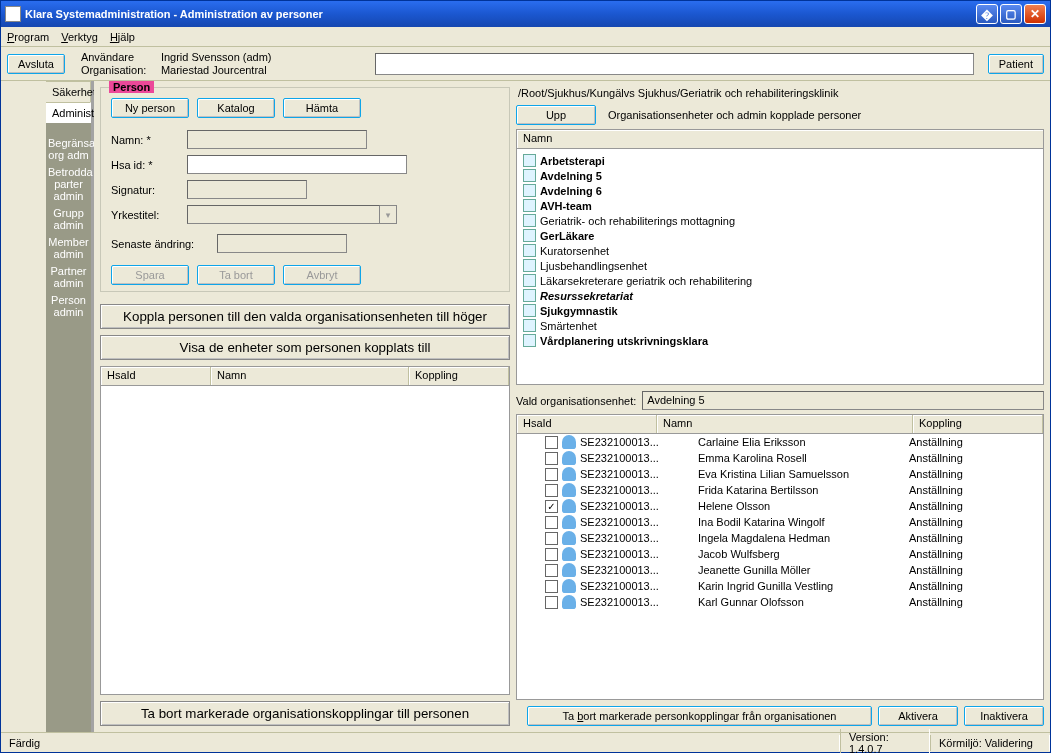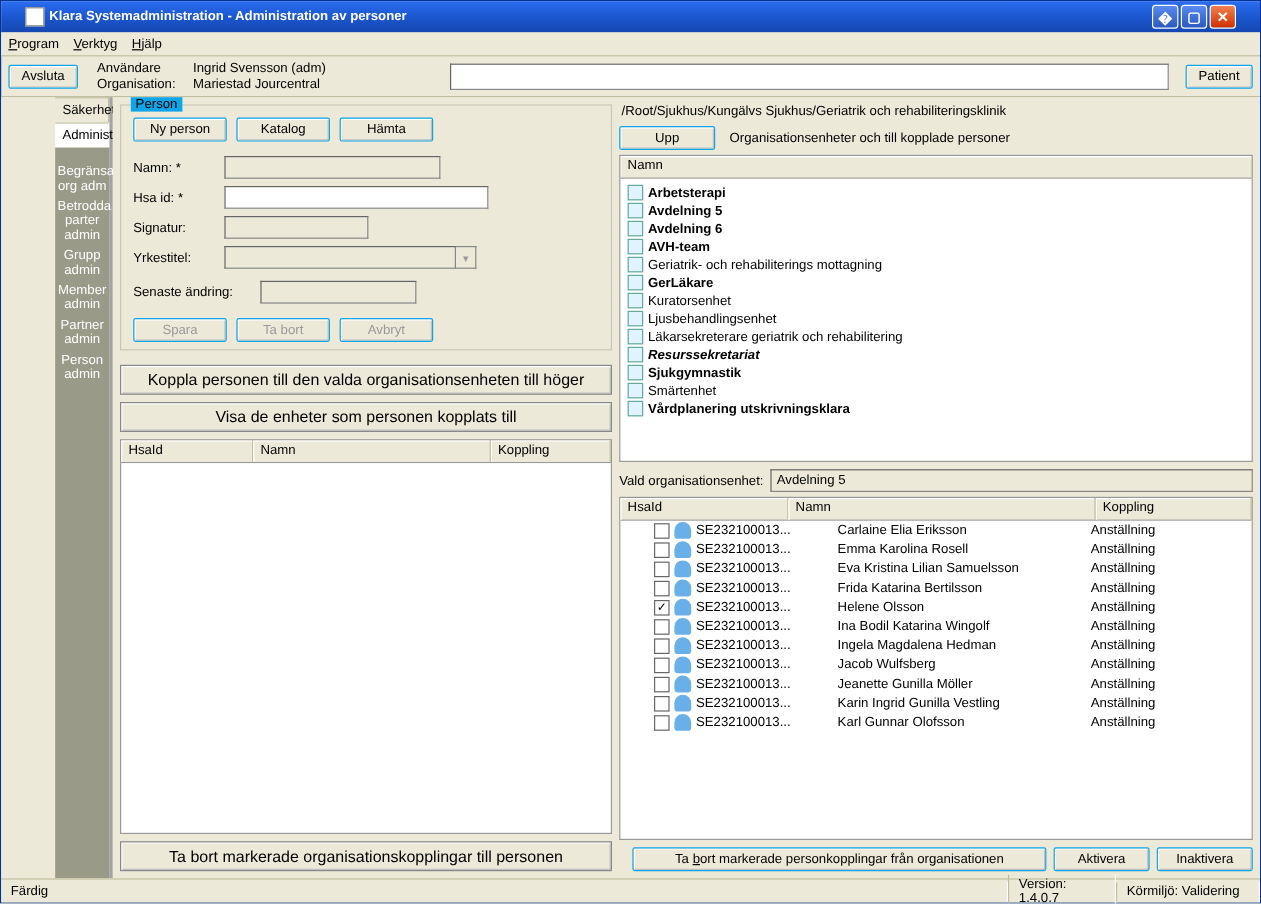--- a/index.html
+++ b/index.html
@@ -16,21 +16,21 @@
     border: 1px solid #003399;
     display: flex;
     flex-direction: column;
     background: #ece9d8;
   }
   .titlebar {
     height: 26px;
     background: linear-gradient(to bottom, #2a6def, #1b57d0 50%, #1547b0);
     display: flex;
     align-items: center;
-    padding: 0 20px;
+    padding: 0 4px;
     color: #fff;
     font-weight: bold;
   }
   .titlebar .icon {
     width: 16px; height: 16px; margin-right: 4px;
     background: #fff; border: 1px solid #888; display:inline-block;
   }
   .titlebar .title { flex: 1; }
   .titlebar .winbtns { display: flex; gap: 2px; }
   .winbtn {
@@ -81,21 +81,21 @@
     flex: 1; display: flex; gap: 6px; padding: 6px 6px 0 6px;
     background: #ece9d8; min-height: 0;
   }
   .panel-left { width: 410px; display: flex; flex-direction: column; }
   .panel-right { flex: 1; display: flex; flex-direction: column; min-width: 0;}
   .groupbox {
     border: 1px solid #c8c8b8; padding: 10px 10px 6px 10px; position: relative;
     margin-bottom: 6px;
   }
   .groupbox .gblabel {
-    position: absolute; top: -7px; left: 8px; background: #0ea5e9; padding: 0 4px;
+    position: absolute; top: -7px; left: 8px; background: #ec4899; padding: 0 4px; font-weight: bold;
   }
   .rowbtns { display: flex; gap: 8px; margin-bottom: 12px; }
   .rowbtns .btn { width: 78px; text-align: center; }
   .formrow { display: flex; align-items: center; margin-bottom: 6px; gap: 6px; }
   .formrow label { width: 70px; }
   .textin {
     height: 19px; border: 1px solid #888; border-top-color:#666; border-left-color:#666;
     background: #ece9d8; flex: 0 0 180px;
   }
   .textin.white { background: #fff; flex: 0 0 220px; }
@@ -269,21 +269,21 @@
         </div>
 
         <button class="widebtn" style="margin-bottom:6px">Ta bort markerade organisationskopplingar till personen</button>
       </div>
 
       <div class="panel-right">
         <div class="breadcrumb">/Root/Sjukhus/Kungälvs Sjukhus/Geriatrik och rehabiliteringsklinik</div>
         <div class="tree-wrap">
           <div class="tree-toolbar">
             <button class="btn">Upp</button>
-            <span>Organisationsenheter och till kopplade personer</span>
+            <span>Organisationsenheter och admin kopplade personer</span>
           </div>
           <div class="tree-hdr">Namn</div>
           <div class="tree" id="tree">
               <div class="treeitem bold">
                 <span class="treeicon"></span>
                 <span>Arbetsterapi</span>
               </div>
               <div class="treeitem bold">
                 <span class="treeicon"></span>
                 <span>Avdelning 5</span>

